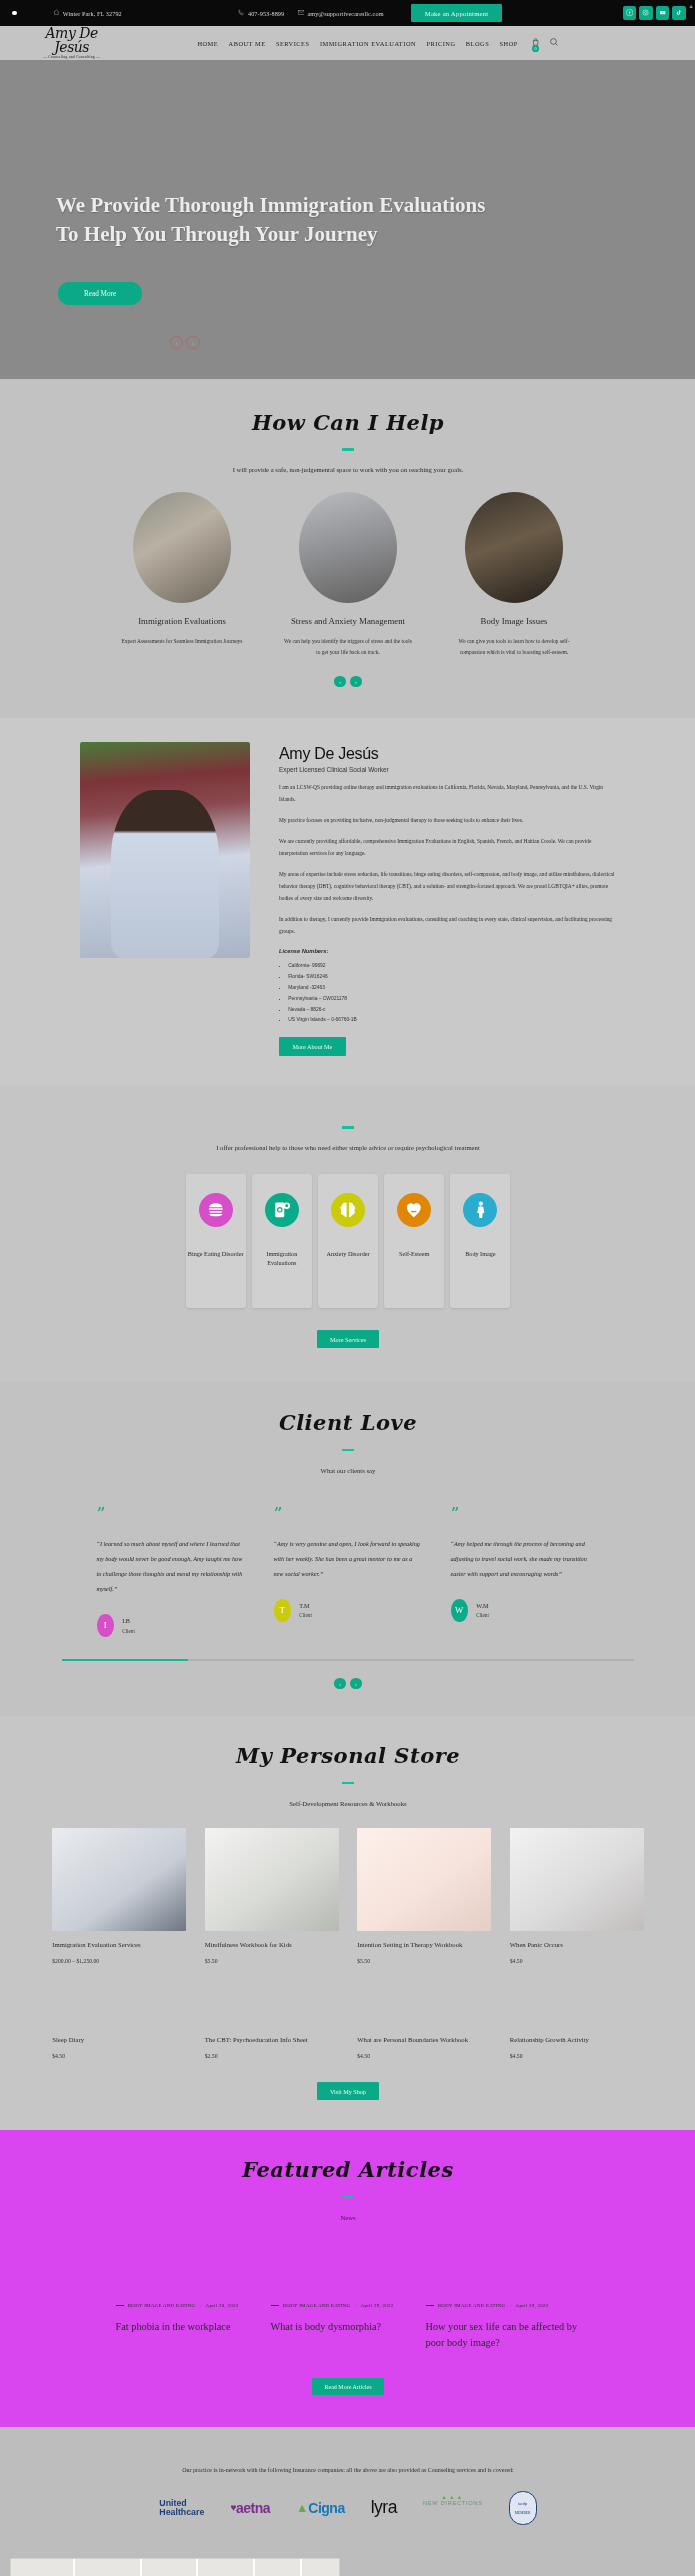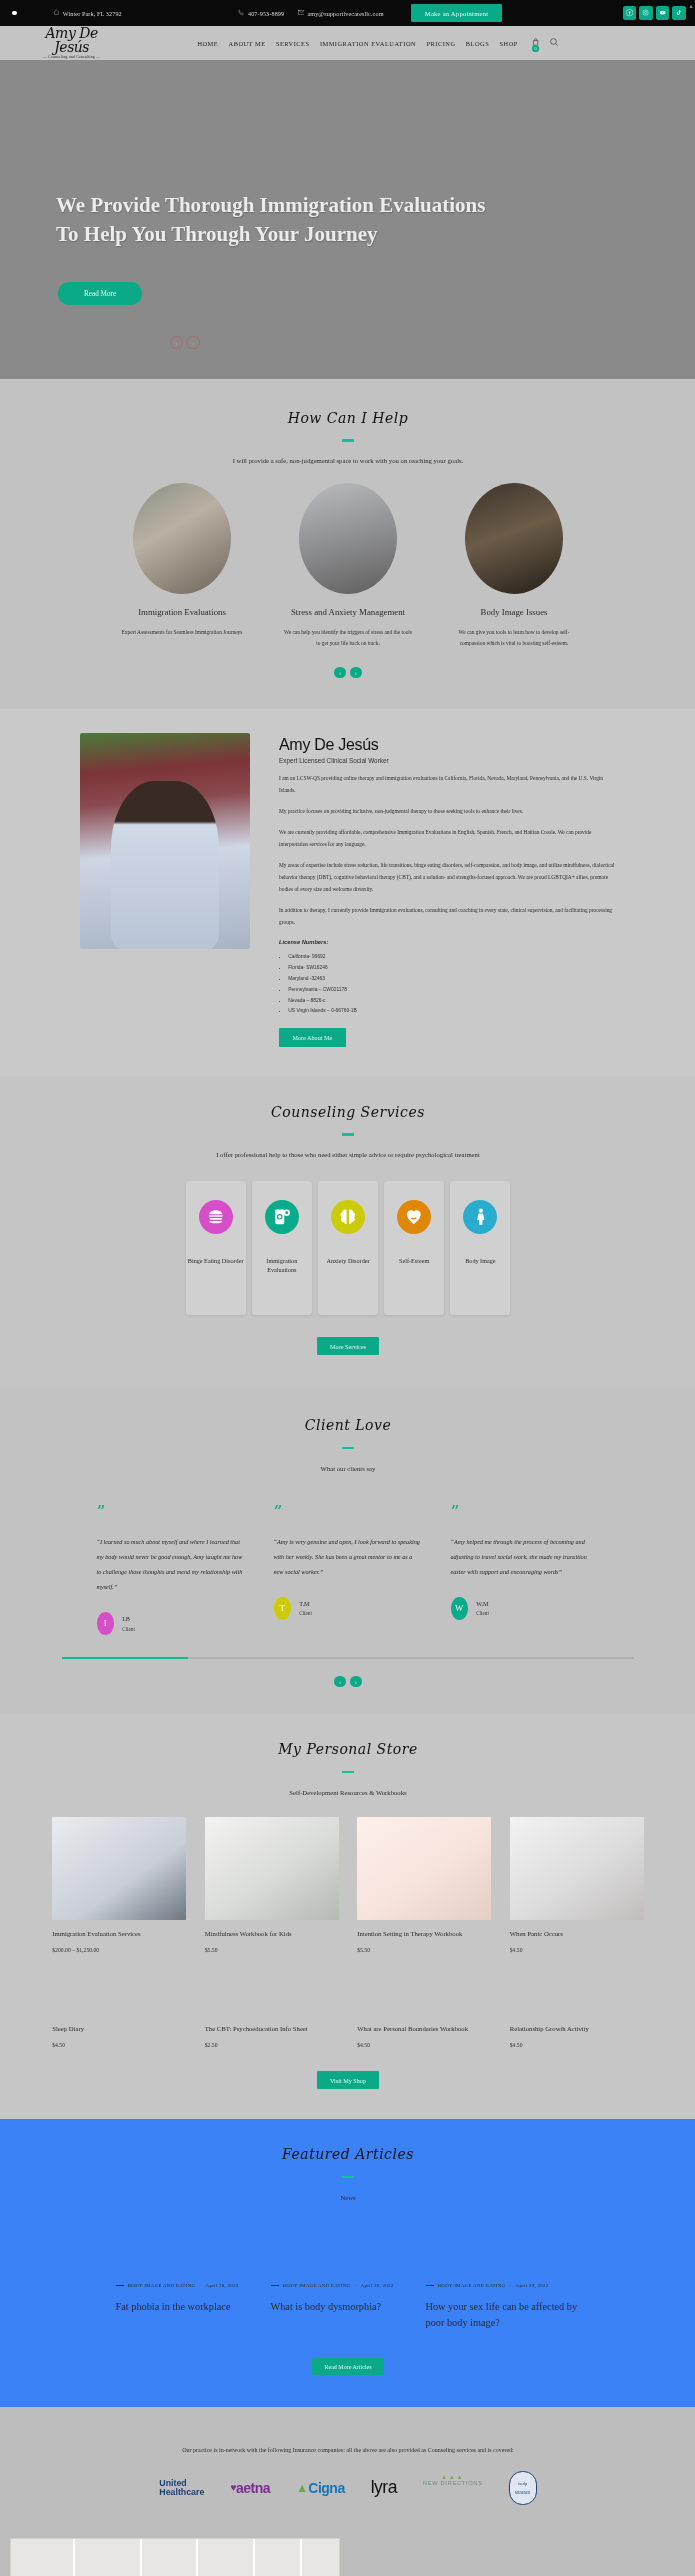--- a/index.html
+++ b/index.html
@@ -78,22 +78,22 @@
   }
   .hero-arrows { position:absolute; left:170px; top:276px; display:flex; gap:3.1px;}
   .h-arr {
     width:13.4px;height:13.4px;border-radius:50%;border:0.5px solid rgba(200,80,90,.55);
     display:flex;align-items:center;justify-content:center;color:#d9a0a6;font-size:6.7px;
   }
 
   
   .sec { padding:31px 0; }
   .script-h {
-    font-family:"DejaVu Serif", serif; font-style:italic; font-weight:400;
-    font-size:14px; text-align:center; color:#121212; letter-spacing:0.5px;
+    font-family:"DejaVu Serif", serif; font-style:italic; font-weight:700;
+    font-size:21px; text-align:center; color:#121212; letter-spacing:0.5px;
   }
   .rule { width:12.4px;height:2.6px;background:#0ec29b;margin:13.4px auto 0; }
   .sec-sub { text-align:center; font-size:6.7px; color:#2c2c2c; margin-top:15.5px;}
 
   
   .help-grid { display:flex; justify-content:center; gap:37px; margin-top:18.5px; }
   .help-card { width:129px; text-align:center; }
   .oval { width:98px;height:111px;border-radius:50%;margin:0 auto;overflow:hidden;
           background:#9b9b9b; position:relative;}
   .oval.c1{background:linear-gradient(150deg,#8d8f86,#b9b1a3 40%,#6d6459);}
@@ -161,21 +161,21 @@
   .p-img.i1{background:linear-gradient(145deg,#e9ecef 0%,#c9ced6 60%,#6d7682 100%);}
   .p-img.i2{background:linear-gradient(145deg,#f3f3f2 0%,#d9dbd6 55%,#b5bab3 100%);}
   .p-img.i3{background:linear-gradient(145deg,#fdf0ea 0%,#f6e3dc 55%,#e4cec6 100%);}
   .p-img.i4{background:linear-gradient(145deg,#f2f2f2 0%,#dcdcdc 55%,#c2bdbd 100%);}
   .p-title{ font-size:6.7px; margin-top:9.3px; line-height:1.6;}
   .p-price{ font-size:5.7px; margin-top:7.2px; color:#303030;}
   .store-btn{ display:block;margin:23px auto 0;background:#0aa987;color:#eafaf6;border:none;border-radius:1px;
     padding:5.7px 13.4px;font-size:6.2px;font-family:"Liberation Serif",serif;cursor:pointer;}
 
   
-  .arts{ background:#3b82f6; padding:27px 0 32px;}
+  .arts{ background:#d946ef; padding:27px 0 32px;}
   .a-grid{ display:flex; justify-content:center; margin-top:82px; width:577px;margin-left:auto;margin-right:auto;}
   .a-card{ width:155px;}
   .a-meta{ display:flex; align-items:center; gap:4.1px; font-size:4.9px; letter-spacing:0.3px; color:#2b2b2b;}
   .a-dash{ width:8.2px;height:0.5px;background:#2b2b2b;display:inline-block;}
   .a-title{ font-size:10.3px; line-height:1.5; margin-top:11.3px; font-weight:400;}
   .arts-btn{ display:block;margin:28px auto 0;background:#0aa987;color:#eafaf6;border:none;border-radius:1px;
     padding:5.7px 12.4px;font-size:6px;font-family:"Liberation Serif",serif;cursor:pointer;}
 
   
   .ins{ background:#bdbdbd; padding:40px 0 28px;}
@@ -360,21 +360,20 @@
           <li>Pennsylvania – CW021178</li>
           <li>Nevada – 8826-c</li>
           <li>US Virgin Islands – 0-66760-1B</li>
         </ul>
         <button class="about-btn">More About Me</button>
       </div>
     </div>
   </div>
 
   <div class="counsel">
-    <h2 class="script-h">Counseling Services</h2>
     <div class="rule"></div>
     <p class="sec-sub">I offer professional help to those who need either simple advice or require psychological treatment</p>
 
     <div class="svc-grid">
       <div class="svc-card">
         <div class="svc-ico" style="background:#d64ec8">
           <svg viewBox="0 0 24 24">
               <path d="M4 9c0-3 3.6-5 8-5s8 2 8 5z"></path>
               <rect x="3.4" y="10.2" width="17.2" height="1.8" rx=".9"></rect>
               <path d="M4 13.5h16l-1.2 2.2H5.2z"></path>

